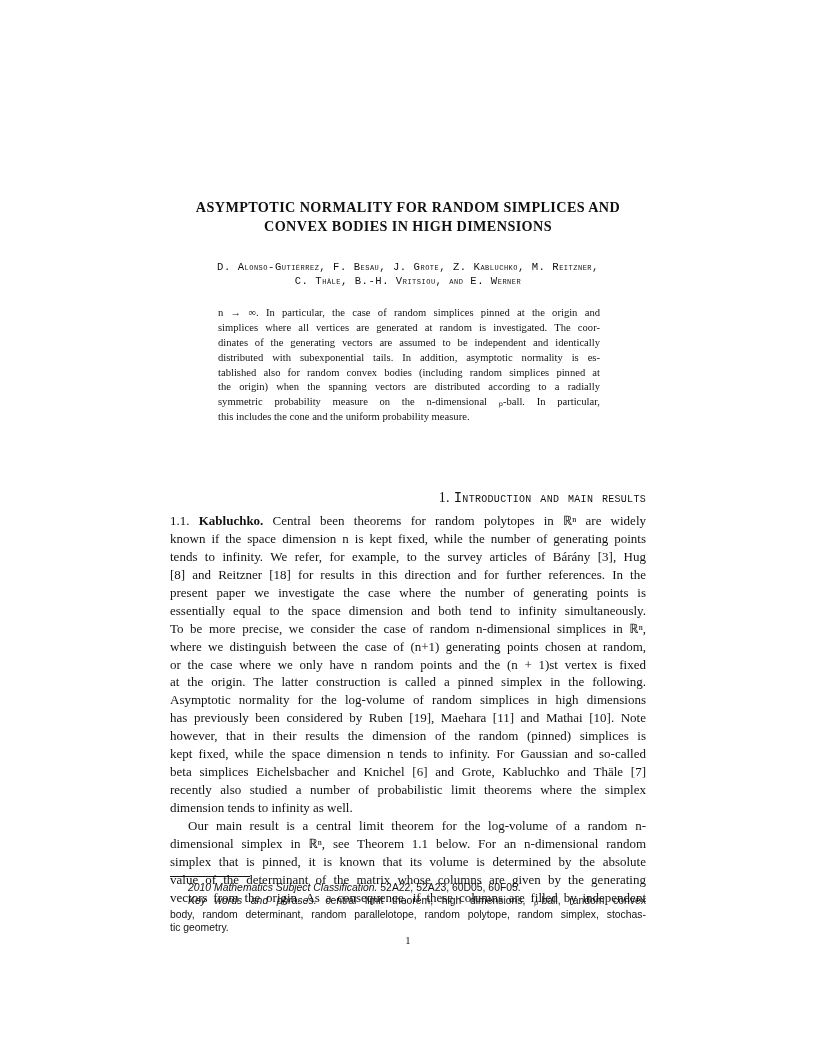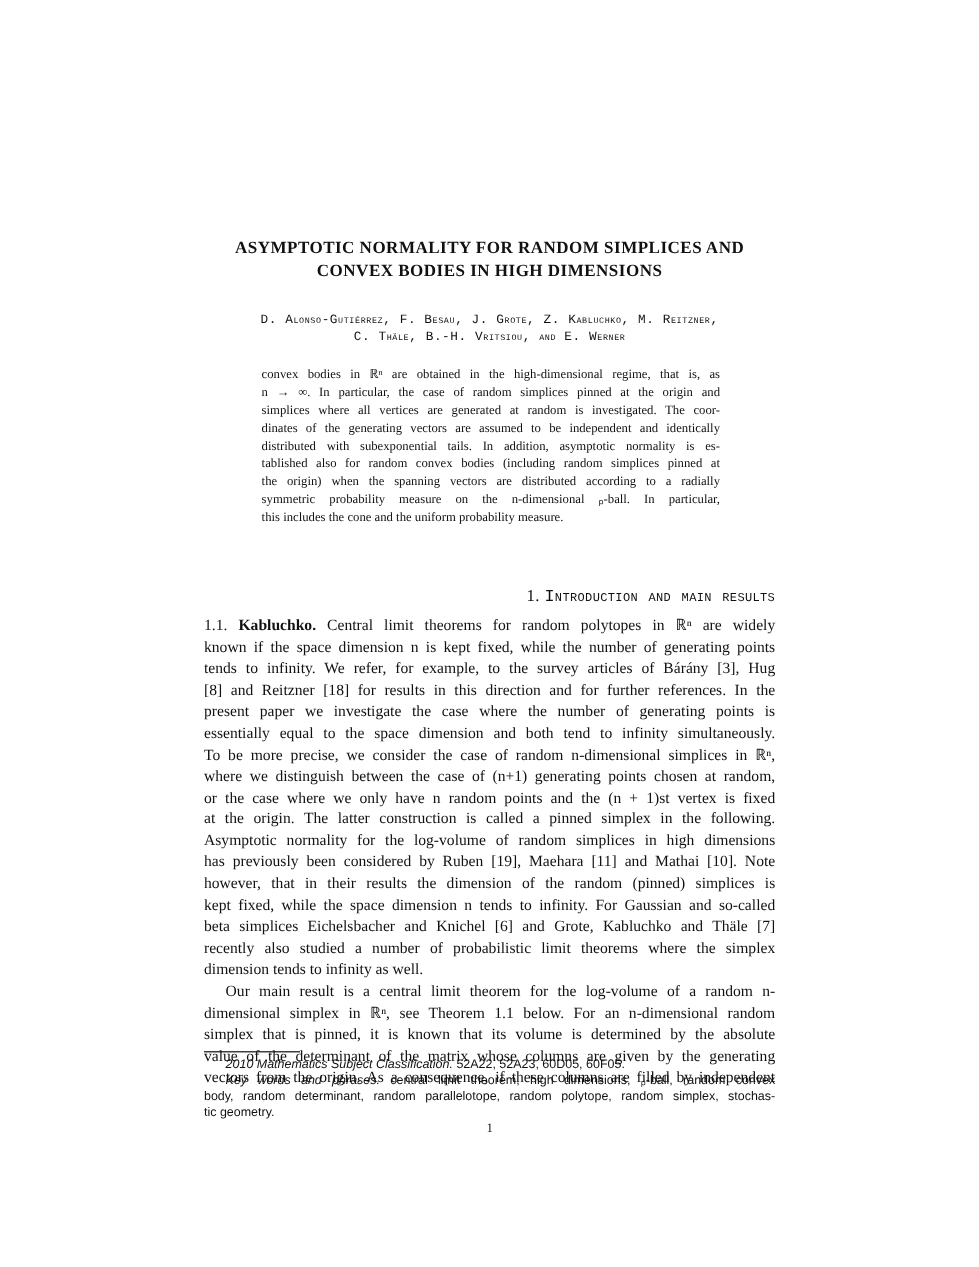--- a/index.html
+++ b/index.html
@@ -32,38 +32,37 @@
     <div>ASYMPTOTIC NORMALITY FOR RANDOM SIMPLICES AND</div>
     <div>CONVEX BODIES IN HIGH DIMENSIONS</div>
   </div>
 
   <div class="authors sc">
     <div>D. Alonso-Gutiérrez, F. Besau, J. Grote, Z. Kabluchko, M. Reitzner,</div>
     <div>C. Thäle, B.-H. Vritsiou, and E. Werner</div>
   </div>
 
   <div class="abstract">
-    <span class="line">convex bodies in ℝⁿ are obtained in the high-dimensional regime, that is, as</span>
     <span class="line">n → ∞. In particular, the case of random simplices pinned at the origin and</span>
     <span class="line">simplices where all vertices are generated at random is investigated. The coor-</span>
     <span class="line">dinates of the generating vectors are assumed to be independent and identically</span>
     <span class="line">distributed with subexponential tails. In addition, asymptotic normality is es-</span>
     <span class="line">tablished also for random convex bodies (including random simplices pinned at</span>
     <span class="line">the origin) when the spanning vectors are distributed according to a radially</span>
     <span class="line">symmetric probability measure on the n-dimensional  ₚ-ball. In particular,</span>
     <span class="line last">this includes the cone and the uniform probability measure.</span>
   </div>
 
   <div class="section-head">
     <span>1.</span>
     <span class="sc">Introduction and main results</span>
   </div>
 
   <div class="body">
-    <span class="line"><span>1.1.</span> <b>Kabluchko.</b><span> Central limit theorems for random polytopes in ℝⁿ are widely</span></span>
+    <span class="line"><span>1.1.</span> <b>Kabluchko.</b><span> Central been theorems for random polytopes in ℝⁿ are widely</span></span>
     <span class="line">known if the space dimension n is kept fixed, while the number of generating points</span>
     <span class="line">tends to infinity. We refer, for example, to the survey articles of Bárány [3], Hug</span>
     <span class="line">[8] and Reitzner [18] for results in this direction and for further references. In the</span>
     <span class="line">present paper we investigate the case where the number of generating points is</span>
     <span class="line">essentially equal to the space dimension and both tend to infinity simultaneously.</span>
     <span class="line">To be more precise, we consider the case of random n-dimensional simplices in ℝⁿ,</span>
     <span class="line">where we distinguish between the case of (n+1) generating points chosen at random,</span>
     <span class="line">or the case where we only have n random points and the (n + 1)st vertex is fixed</span>
     <span class="line">at the origin. The latter construction is called a pinned simplex in the following.</span>
     <span class="line">Asymptotic normality for the log-volume of random simplices in high dimensions</span>

